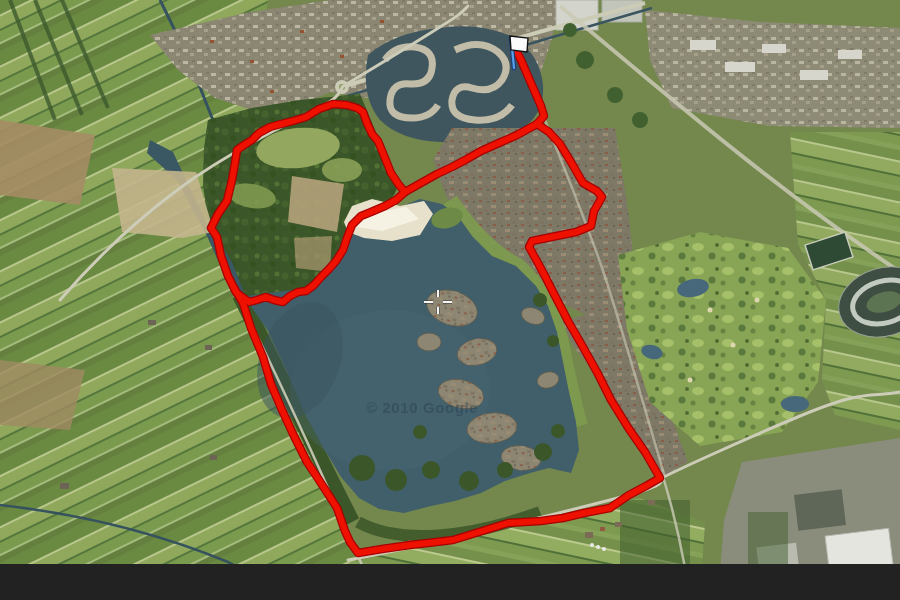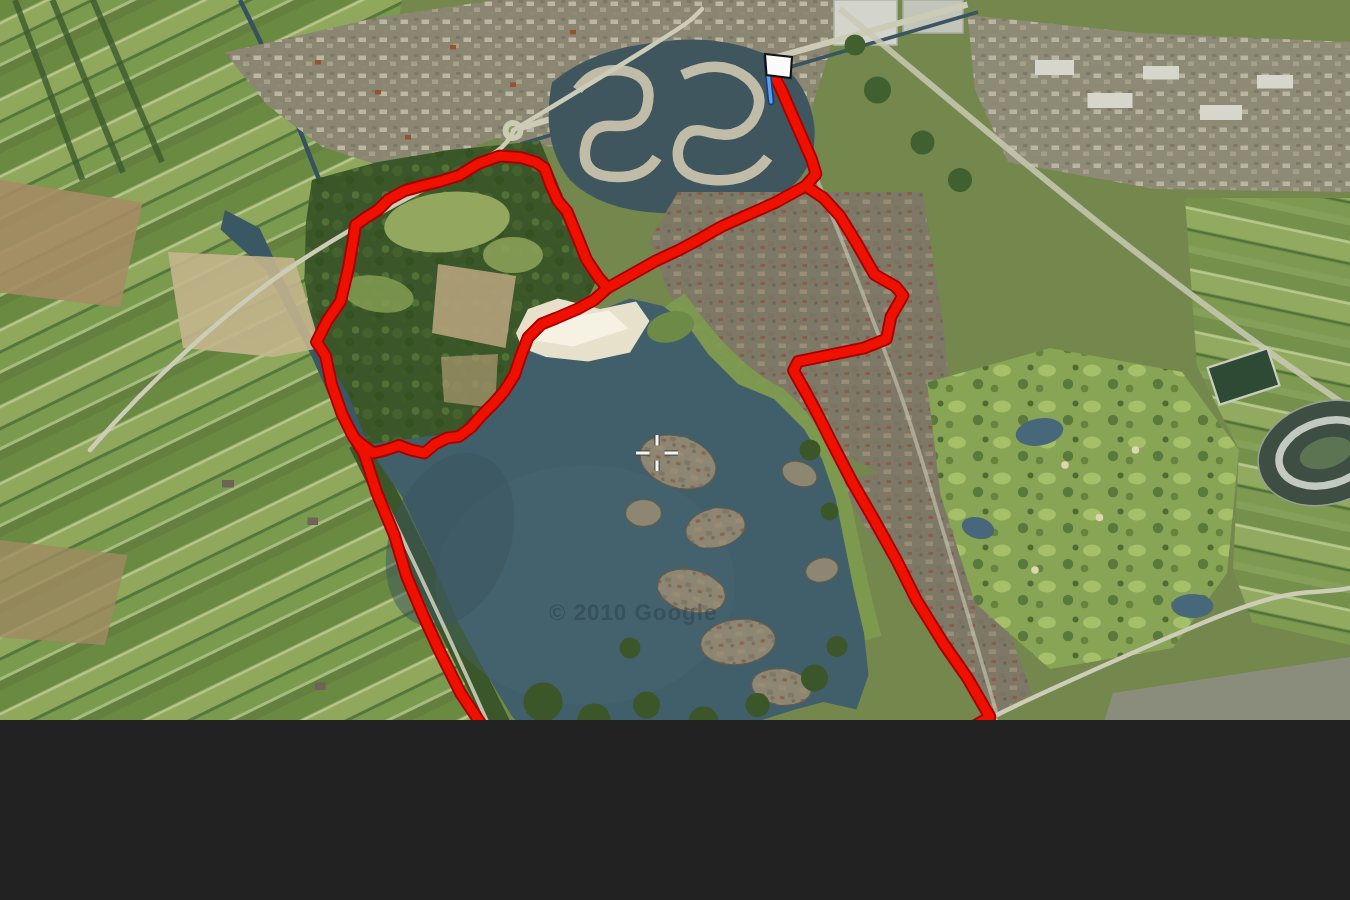--- a/index.html
+++ b/index.html
@@ -1,16 +1,16 @@
 <!DOCTYPE html>
 <html><head>
 <meta charset="utf-8">
 <style>
   html,body{margin:0;padding:0;background:#222;}
-  #viewport{position:relative;width:900px;height:480px;overflow:hidden;cursor:default;
+  #viewport{position:relative;width:900px;height:564px;overflow:hidden;cursor:default;
             font-family:"Liberation Sans", sans-serif;}
   #map-svg{display:block;width:900px;height:600px;}
   .wm{font-family:"Liberation Sans", sans-serif;font-weight:bold;font-size:15px;
       letter-spacing:.6px;fill:#26394e;opacity:.42;}
 </style>
 </head>
 <body>
 
 <div id="viewport">
 <svg id="map-svg" viewBox="0 0 900 600" xmlns="http://www.w3.org/2000/svg">

